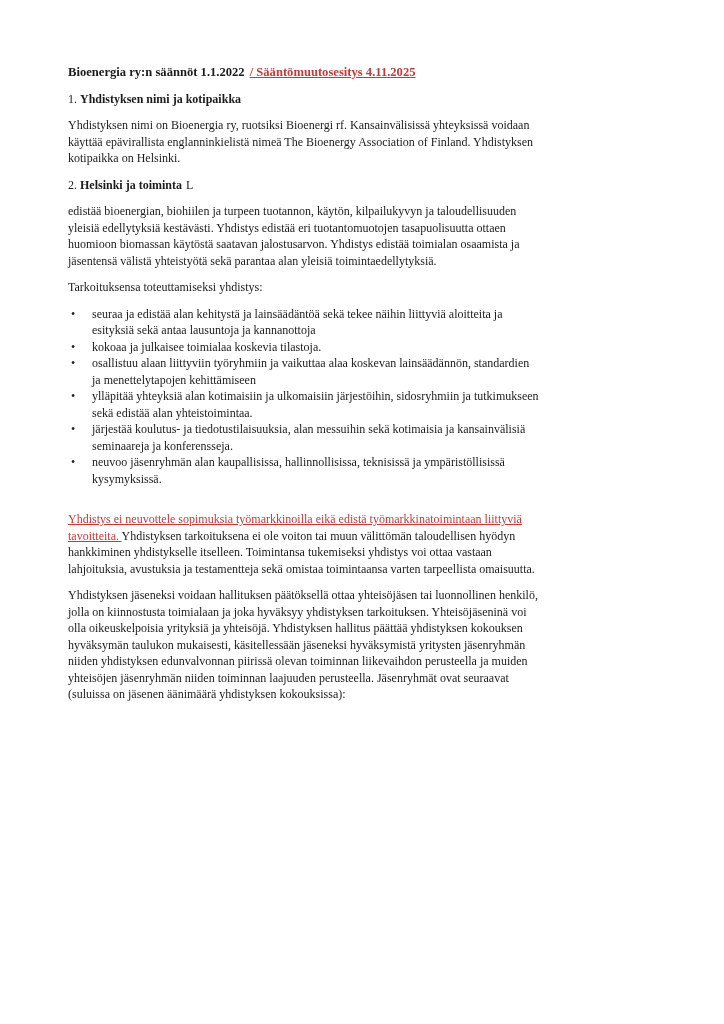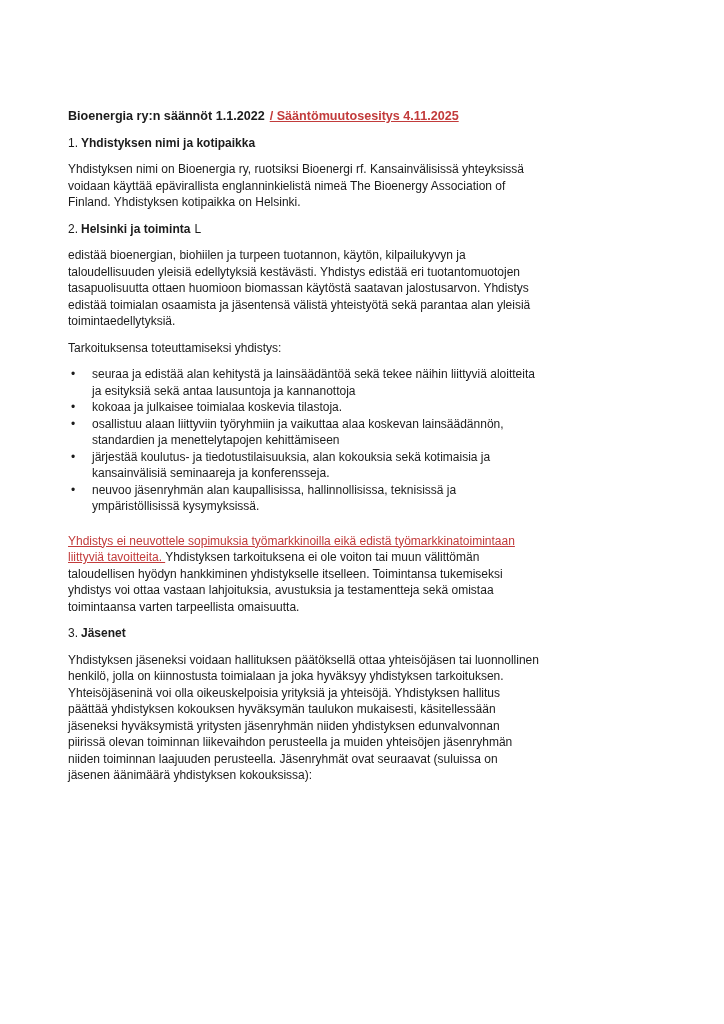--- a/index.html
+++ b/index.html
@@ -6,22 +6,22 @@
     margin: 0;
     padding: 0;
     background: #ffffff;
   }
   .page {
     position: relative;
     box-sizing: border-box;
     width: 596px;
     height: 1024px;
     background: #ffffff;
-    padding: 108px 56px 0 68px;
-    font-family: Liberation Sans, sans-serif;
+    padding: 64px 56px 0 68px;
+    font-family: Liberation Serif, serif;
     font-size: 12px;
     line-height: 16.5px;
     color: #1b1b1b;
     overflow: hidden;
   }
   .page p { margin: 0 0 10px 0; }
 
   .doc-title {
     font-weight: bold;
     font-size: 12.6px;
@@ -35,21 +35,21 @@
 
   .heading { margin: 11px 0 10px 0; }
   .sec-num { margin-right: 3px; }
   .sec-title { font-weight: bold; }
   .sec-suffix { margin-left: 4px; }
 
   .indented { margin-left: 17px; }
 
   ul.doc-list {
     list-style: none;
-    margin: 0 0 18px 0;
+    margin: 0 0 24px 0;
     padding: 0;
   }
   ul.doc-list li {
     position: relative;
     padding-left: 24px;
     margin: 0;
   }
   ul.doc-list li::before {
     content: "\2022";
     position: absolute;
@@ -77,24 +77,24 @@
 
 
   <p class="body-para indented">edistää bioenergian, biohiilen ja turpeen tuotannon, käytön, kilpailukyvyn ja taloudellisuuden yleisiä edellytyksiä kestävästi. Yhdistys edistää eri tuotantomuotojen tasapuolisuutta ottaen huomioon biomassan käytöstä saatavan jalostusarvon. Yhdistys edistää toimialan osaamista ja jäsentensä välistä yhteistyötä sekä parantaa alan yleisiä toimintaedellytyksiä.</p>
 
   <p class="body-para">Tarkoituksensa toteuttamiseksi yhdistys:</p>
 
   <ul class="doc-list">
     <li>seuraa ja edistää alan kehitystä ja lainsäädäntöä sekä tekee näihin liittyviä aloitteita ja esityksiä sekä antaa lausuntoja ja kannanottoja</li>
     <li>kokoaa ja julkaisee toimialaa koskevia tilastoja.</li>
     <li>osallistuu alaan liittyviin työryhmiin ja vaikuttaa alaa koskevan lainsäädännön, standardien ja menettelytapojen kehittämiseen</li>
-    <li>järjestää koulutus- ja tiedotustilaisuuksia, alan kokouksia sekä kotimaisia ja kansainvälisiä seminaareja ja konferensseja.</li>
+    <li>ylläpitää yhteyksiä alan kotimaisiin ja ulkomaisiin järjestöihin, sidosryhmiin ja tutkimukseen sekä edistää alan yhteistoimintaa.</li>
+    <li>järjestää koulutus- ja tiedotustilaisuuksia, alan messuihin sekä kotimaisia ja kansainvälisiä seminaareja ja konferensseja.</li>
     <li>neuvoo jäsenryhmän alan kaupallisissa, hallinnollisissa, teknisissä ja ympäristöllisissä kysymyksissä.</li>
   </ul>
 
   <p class="body-para"><span class="red-underline">Yhdistys ei neuvottele sopimuksia työmarkkinoilla eikä edistä työmarkkinatoimintaan liittyviä tavoitteita. </span><span>Yhdistyksen tarkoituksena ei ole voiton tai muun välittömän taloudellisen hyödyn hankkiminen yhdistykselle itselleen. Toimintansa tukemiseksi yhdistys voi ottaa vastaan lahjoituksia, avustuksia ja testamentteja sekä omistaa toimintaansa varten tarpeellista omaisuutta.</span></p>
 
-  <p class="heading"><span class="sec-num">3.</span><span class="sec-title">Jäsenet</span></p>
 
   <p class="body-para">Yhdistyksen jäseneksi voidaan hallituksen päätöksellä ottaa yhteisöjäsen tai luonnollinen henkilö, jolla on kiinnostusta toimialaan ja joka hyväksyy yhdistyksen tarkoituksen. Yhteisöjäseninä voi olla oikeuskelpoisia yrityksiä ja yhteisöjä. Yhdistyksen hallitus päättää yhdistyksen kokouksen hyväksymän taulukon mukaisesti, käsitellessään jäseneksi hyväksymistä yritysten jäsenryhmän niiden yhdistyksen edunvalvonnan piirissä olevan toiminnan liikevaihdon perusteella ja muiden yhteisöjen jäsenryhmän niiden toiminnan laajuuden perusteella. Jäsenryhmät ovat seuraavat (suluissa on jäsenen äänimäärä yhdistyksen kokouksissa):</p>
 
 
 </div>
 
 </body></html>

